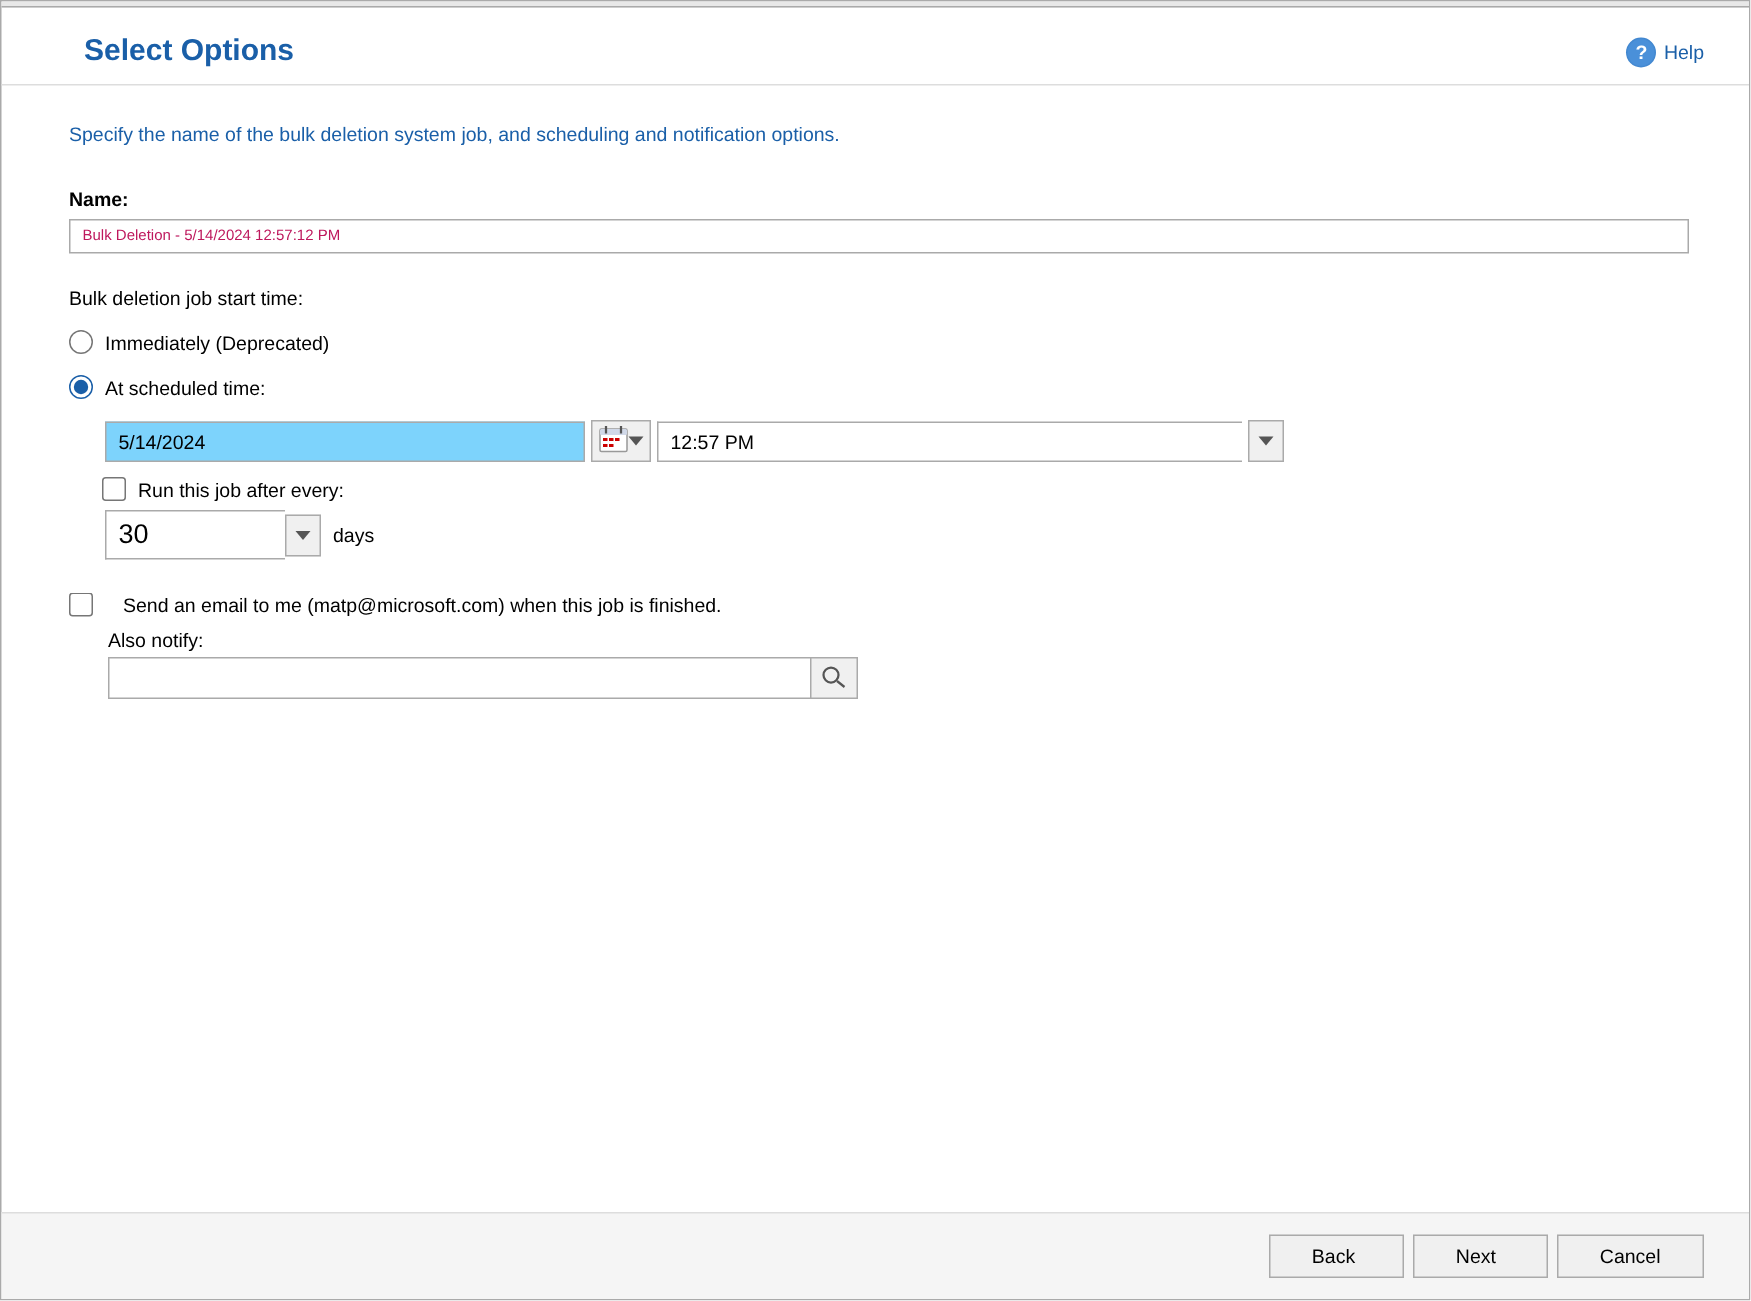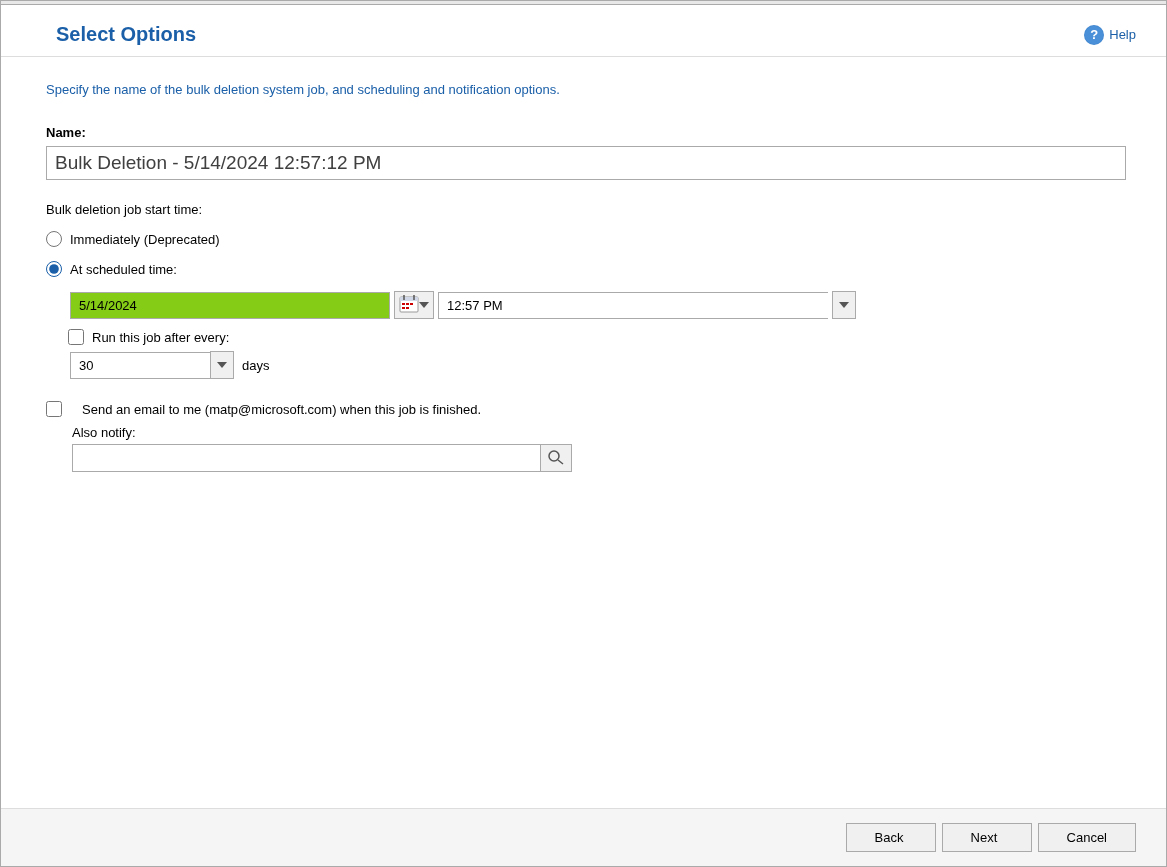--- a/index.html
+++ b/index.html
@@ -75,22 +75,22 @@
       font-weight: bold;
       font-size: 13px;
       margin-bottom: 6px;
       display: block;
     }
     .text-input {
       width: 100%;
       max-width: 1080px;
       padding: 5px 8px;
       border: 1px solid #aaa;
-      font-size: 19px;
-      color: #404040;
+      font-size: 10px;
+      color: #be185d;
       background: #fff;
       outline: none;
     }
     .section-label {
       font-weight: normal;
       font-size: 13px;
       margin-bottom: 14px;
     }
     .radio-option {
       display: flex;
@@ -114,21 +114,21 @@
       gap: 4px;
       margin-left: 24px;
       margin-top: 4px;
     }
     .date-input {
       width: 320px;
       padding: 5px 8px;
       border: 1px solid #aaa;
       font-size: 13px;
       color: #000;
-      background: #84cc16;
+      background: #7dd3fc;
       outline: none;
     }
     .calendar-btn {
       display: flex;
       align-items: center;
       border: 1px solid #aaa;
       background: #f0f0f0;
       cursor: pointer;
       padding: 3px 4px;
       height: 28px;
@@ -164,25 +164,25 @@
     }
     .recur-row label { font-size: 13px; }
     .days-input-wrap {
       display: flex;
       align-items: center;
       margin-left: 24px;
       margin-top: 6px;
       gap: 0;
     }
     .days-input {
-      width: 140px;
+      width: 120px;
       padding: 5px 8px;
       border: 1px solid #aaa;
       border-right: none;
-      font-size: 13px;
+      font-size: 18px;
       color: #000;
       background: #fff;
       outline: none;
     }
     .days-dropdown {
       border: 1px solid #aaa;
       background: #f0f0f0;
       cursor: pointer;
       padding: 4px 6px;
       height: 28px;

